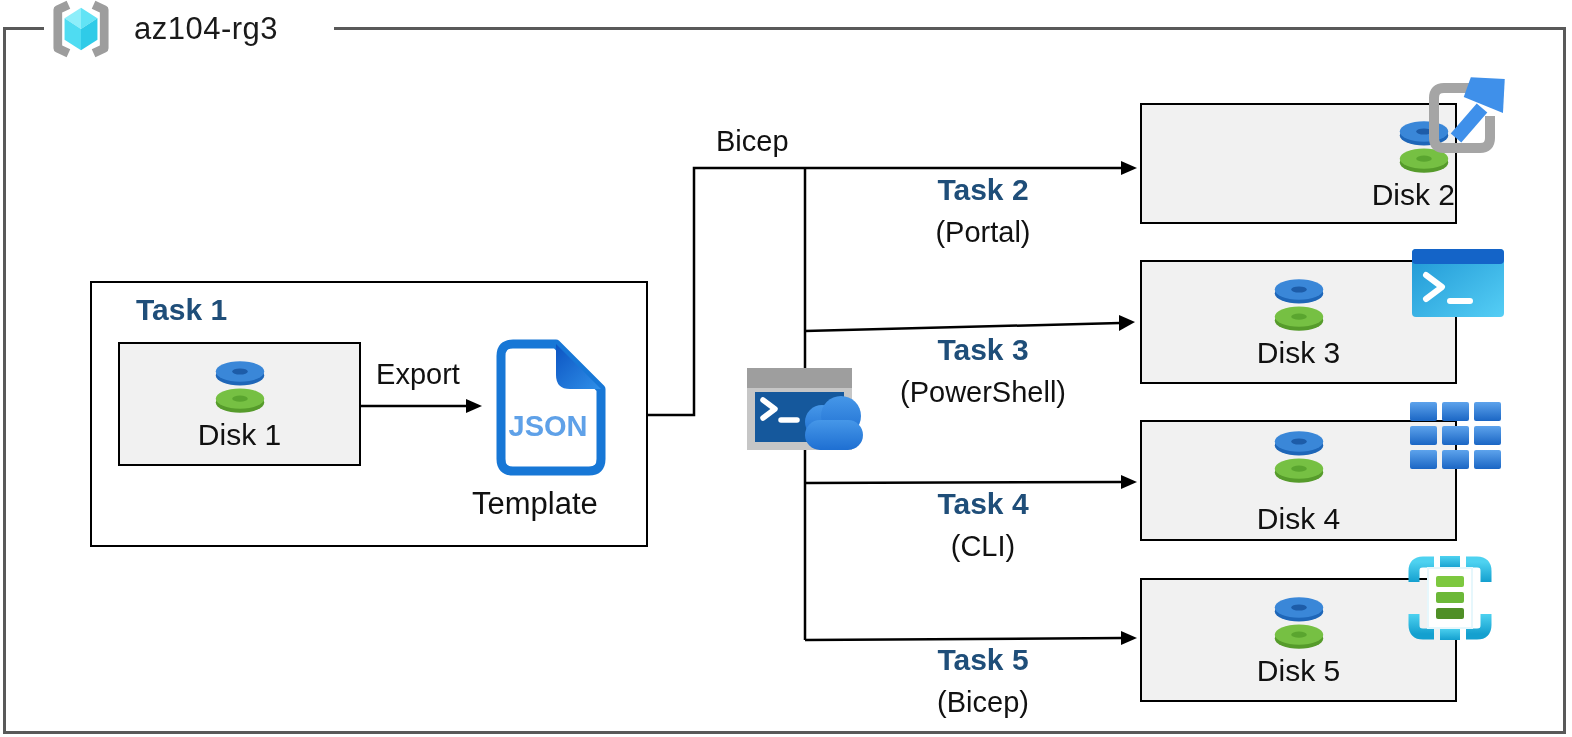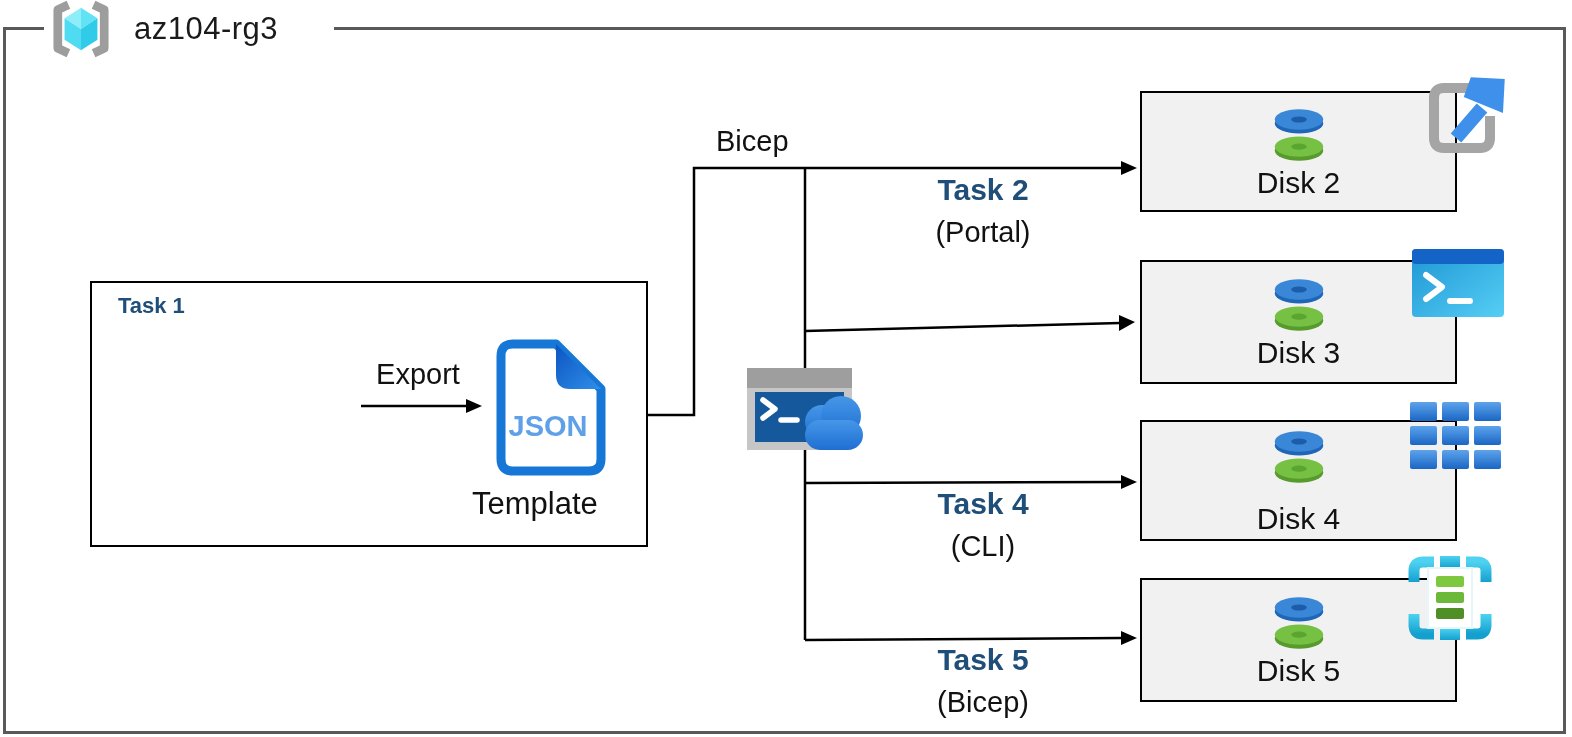--- a/index.html
+++ b/index.html
@@ -9,21 +9,21 @@
   }
   .abs{position:absolute;}
   
   #rg-border{left:3px;top:27px;width:1557px;height:701px;border:3px solid #595959;z-index:0;}
   #rg-header{left:44px;top:0px;width:290px;height:58px;background:#fff;z-index:3;display:flex;align-items:center;}
   #rg-label{font-size:31px;color:#1a1a1a;margin-left:16px;letter-spacing:0.5px;}
   
   .box{border:2.5px solid #000;background:#fff;z-index:1;}
   .diskbox{border:2.5px solid #000;background:#f1f1f1;z-index:1;display:flex;flex-direction:column;align-items:center;justify-content:center;}
   .disk-label{font-size:30px;color:#111;margin-top:0px;}
-  #task1-title{left:118px;top:293px;font-size:22px;font-weight:bold;color:#1f4e79;z-index:2;}
+  #task1-title{left:136px;top:293px;font-size:30px;font-weight:bold;color:#1f4e79;z-index:2;}
   
   #wires{left:0;top:0;width:1572px;height:737px;z-index:2;pointer-events:none;}
   
   .lbl{z-index:3;color:#111;}
   .task-group{z-index:3;width:210px;text-align:center;margin-top:44px;}
   .task-title{font-size:30px;font-weight:bold;color:#1f4e79;line-height:1.1;}
   .task-method{font-size:29px;color:#111;line-height:1.1;margin-top:11px;}
   .icon{z-index:4;}
 </style>
 </head>
@@ -41,20 +41,31 @@
       <polygon points="37,8 54,19 37,30" fill="#62e3f5"></polygon>
       <polygon points="20,19 37,30 37,52 20,41" fill="#4fdcf2"></polygon>
       <polygon points="54,19 54,41 37,52 37,30" fill="#2fcbe8"></polygon>
     </svg>
     <span id="rg-label">az104-rg3</span>
   </div>
 
   <div class="abs box" style="left:90px;top:281px;width:554px;height:262px;"></div>
   <div class="abs" id="task1-title">Task 1</div>
 
+  <div class="abs diskbox" style="left:118px;top:342px;width:239px;height:120px;">
+    <svg width="62" height="62" viewBox="0 0 64 62">
+      <ellipse cx="32" cy="47" rx="25" ry="10.5" fill="#569b2b"></ellipse>
+      <ellipse cx="32" cy="43" rx="25" ry="10.5" fill="#76c043"></ellipse>
+      <ellipse cx="32" cy="43" rx="8" ry="3.2" fill="#5aa52f"></ellipse>
+      <ellipse cx="32" cy="19" rx="25" ry="10.5" fill="#1e66b8"></ellipse>
+      <ellipse cx="32" cy="15" rx="25" ry="10.5" fill="#3a87d8"></ellipse>
+      <ellipse cx="32" cy="15" rx="8" ry="3.2" fill="#1d5ca8"></ellipse>
+    </svg>
+    <div class="disk-label">Disk 1</div>
+  </div>
 
   <svg class="abs icon" style="left:496px;top:339px;" width="110" height="138" viewBox="0 0 110 138">
     <defs>
       <linearGradient id="foldg" x1="0" y1="0" x2="1" y2="1">
         <stop offset="0" stop-color="#0c54c2"></stop>
           <stop offset="1" stop-color="#2f8fe8"></stop>
       </linearGradient>
     </defs>
     <path d="M17,5 H60 L105,50 V120 Q105,132 93,132 H17 Q5,132 5,120 V17 Q5,5 17,5 Z" fill="#ffffff" stroke="#1777d6" stroke-width="9" stroke-linejoin="round"></path>
     <path d="M60,5 L105,50 H74 Q60,50 60,36 Z" fill="url(#foldg)"></path>
@@ -100,32 +111,36 @@
       <circle cx="97" cy="54" r="20" fill="url(#cloudg)"></circle>
       <rect x="61" y="58" width="58" height="30" rx="15" fill="url(#cloudg)"></rect>
     </g>
   </svg>
 
   <div class="abs task-group" style="left:878px;top:129px;">
     <div class="task-title">Task 2</div>
     <div class="task-method">(Portal)</div>
   </div>
 
+  <div class="abs task-group" style="left:878px;top:289px;">
+    <div class="task-title">Task 3</div>
+    <div class="task-method">(PowerShell)</div>
+  </div>
 
   <div class="abs task-group" style="left:878px;top:443px;">
     <div class="task-title">Task 4</div>
     <div class="task-method">(CLI)</div>
   </div>
 
   <div class="abs task-group" style="left:878px;top:599px;">
     <div class="task-title">Task 5</div>
     <div class="task-method">(Bicep)</div>
   </div>
 
-  <div class="abs diskbox" style="left:1140px;top:91px;width:313px;height:117px;">
+  <div class="abs diskbox" style="left:1140px;top:103px;width:313px;height:117px;align-items:flex-end;">
     <svg width="62" height="62" viewBox="0 0 64 62">
       <ellipse cx="32" cy="47" rx="25" ry="10.5" fill="#569b2b"></ellipse>
       <ellipse cx="32" cy="43" rx="25" ry="10.5" fill="#76c043"></ellipse>
       <ellipse cx="32" cy="43" rx="8" ry="3.2" fill="#5aa52f"></ellipse>
       <ellipse cx="32" cy="19" rx="25" ry="10.5" fill="#1e66b8"></ellipse>
       <ellipse cx="32" cy="15" rx="25" ry="10.5" fill="#3a87d8"></ellipse>
       <ellipse cx="32" cy="15" rx="8" ry="3.2" fill="#1d5ca8"></ellipse>
     </svg>
     <div class="disk-label">Disk 2</div>
   </div>

